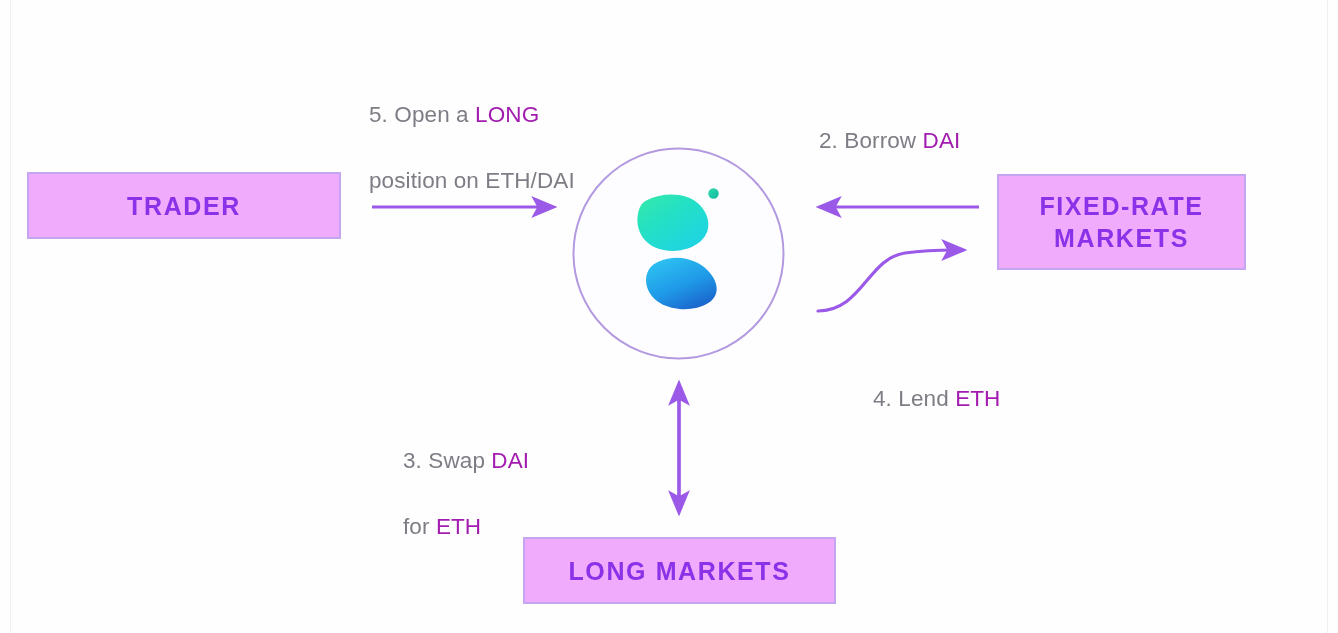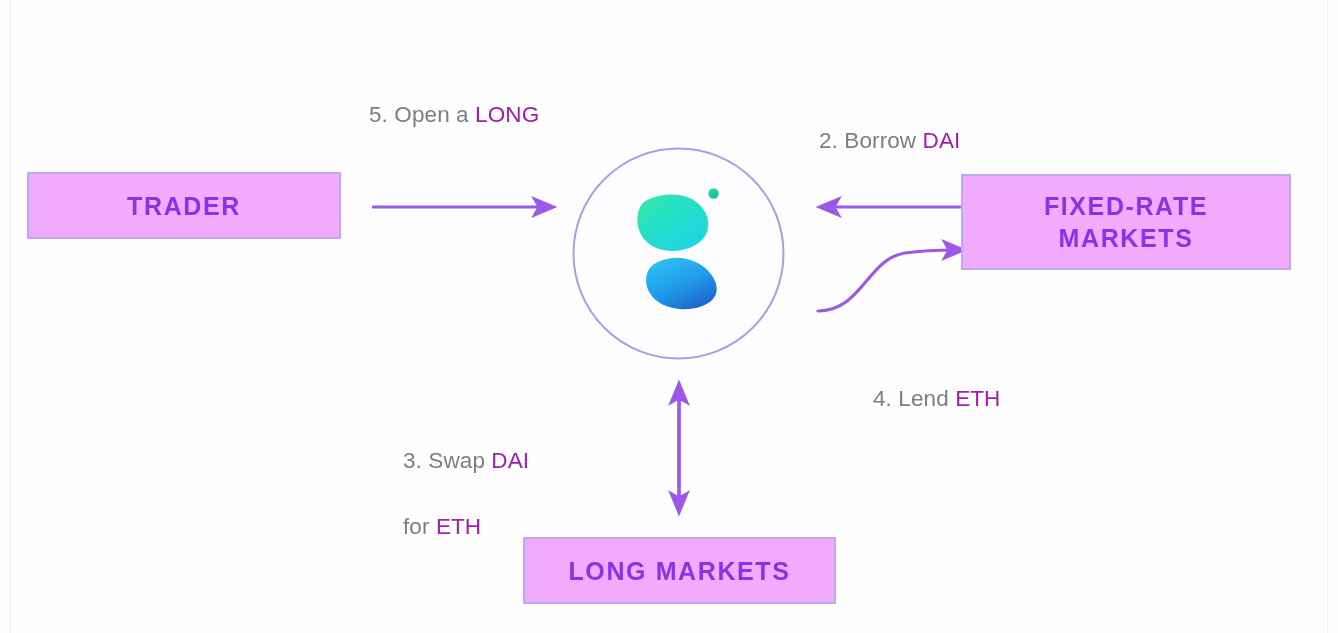--- a/index.html
+++ b/index.html
@@ -52,21 +52,21 @@
     letter-spacing: 1.6px;
     line-height: 1.28;
   }
 
   #box-trader {
     left: 27px;  top: 172px;  width: 314px; height: 67px;
   }
   #box-trader .ent-label { font-size: 25px; }
 
   #box-fixed {
-    left: 961px; top: 174px; width: 330px; height: 96px; text-align: center;
+    left: 997px; top: 174px; width: 249px; height: 96px; text-align: center;
   }
   #box-fixed .ent-label { font-size: 25px; }
 
   #box-spot {
     left: 523px; top: 537px; width: 313px; height: 67px;
   }
   #box-spot .ent-label { font-size: 25px; }
 
   
   .caption {
@@ -166,20 +166,21 @@
   <div class="ent-box" id="box-fixed">
     <span class="ent-label" id="label-fixed">FIXED-RATE<br>MARKETS</span>
   </div>
 
   <div class="ent-box" id="box-spot">
     <span class="ent-label">LONG MARKETS</span>
   </div>
 
   <div class="caption" id="cap-1">
     <span>5. Open a </span><span class="hl">LONG</span><br>
+    <span>position on ETH/DAI</span>
   </div>
 
   <div class="caption" id="cap-2">
     <span>2. Borrow </span><span class="hl">DAI</span>
   </div>
 
   <div class="caption" id="cap-3">
     <span>3. Swap </span><span class="hl">DAI</span><br>
     <span>for </span><span class="hl">ETH</span>
   </div>

